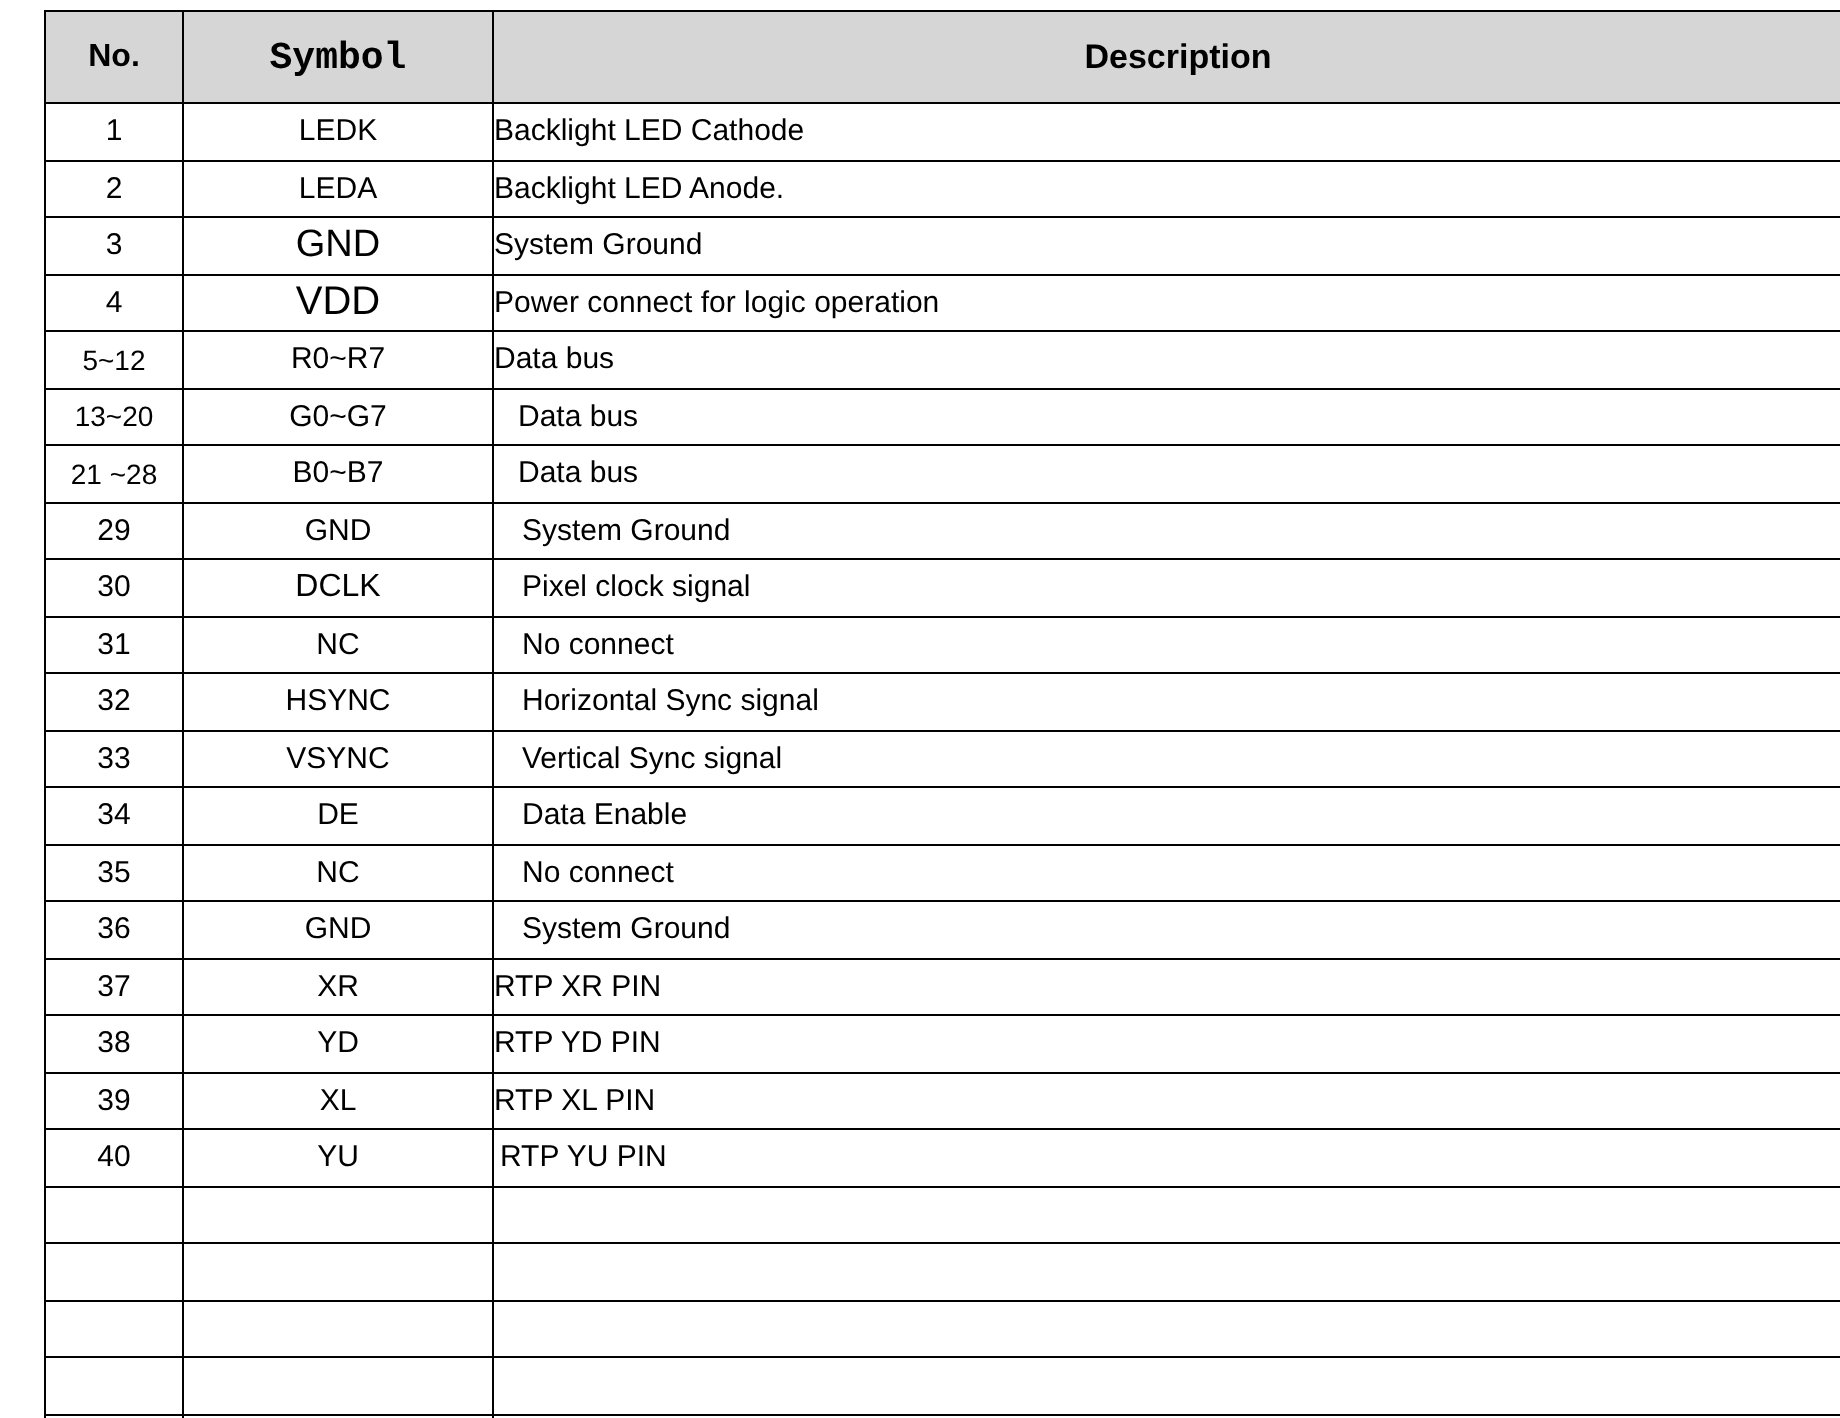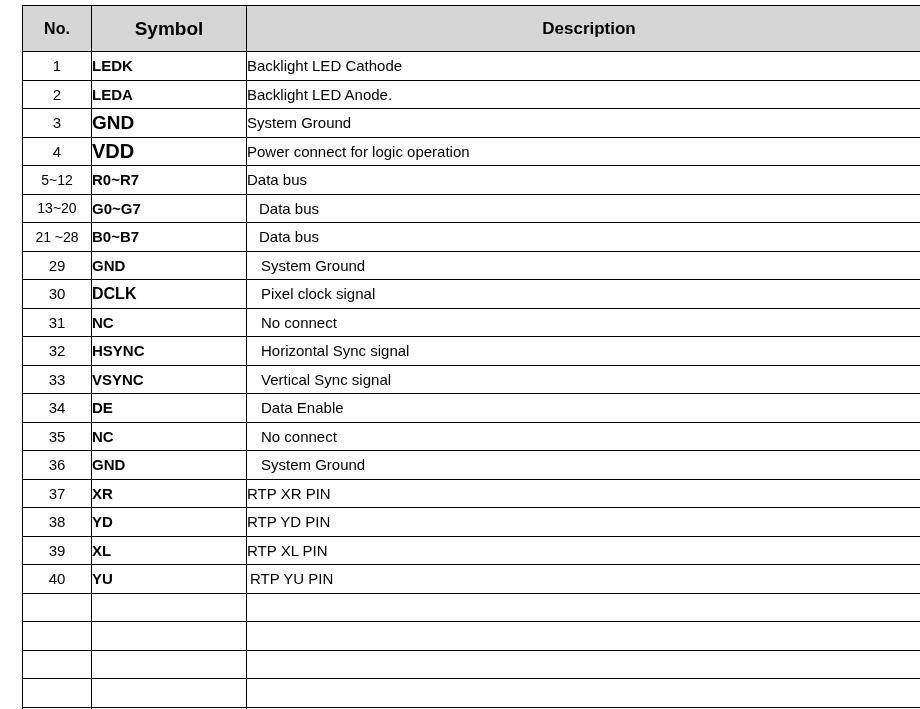--- a/index.html
+++ b/index.html
@@ -32,34 +32,33 @@
     padding: 0;
     vertical-align: middle;
   }
   thead th {
     background: #d6d6d6;
     height: 45px;
     font-weight: bold;
     text-align: center;
   }
   th.col-no   { width: 68px;  font-size: 16px; }
-  th.col-sym  { width: 154px; font-size: 19px; }
+  th.col-sym  { width: 154px; font-size: 19px; font-family: Liberation Mono, monospace; }
   th.col-desc { width: 684px; font-size: 17px; }
 
   tbody td {
     height: 27.5px;
   }
   td.c-no {
     text-align: center;
     font-size: 15px;
   }
   td.c-sym {
-    text-align: left;
+    text-align: center;
     font-size: 15px;
-    font-weight: bold;
   }
   td.c-desc {
     text-align: left;
     font-size: 15px;
     padding-left: 10px;
   }
   
   tr[data-row="3"] td.c-sym { font-size: 19px; }
   tr[data-row="4"] td.c-sym { font-size: 20px; }
   tr[data-row="30"] td.c-sym { font-size: 16px; }

